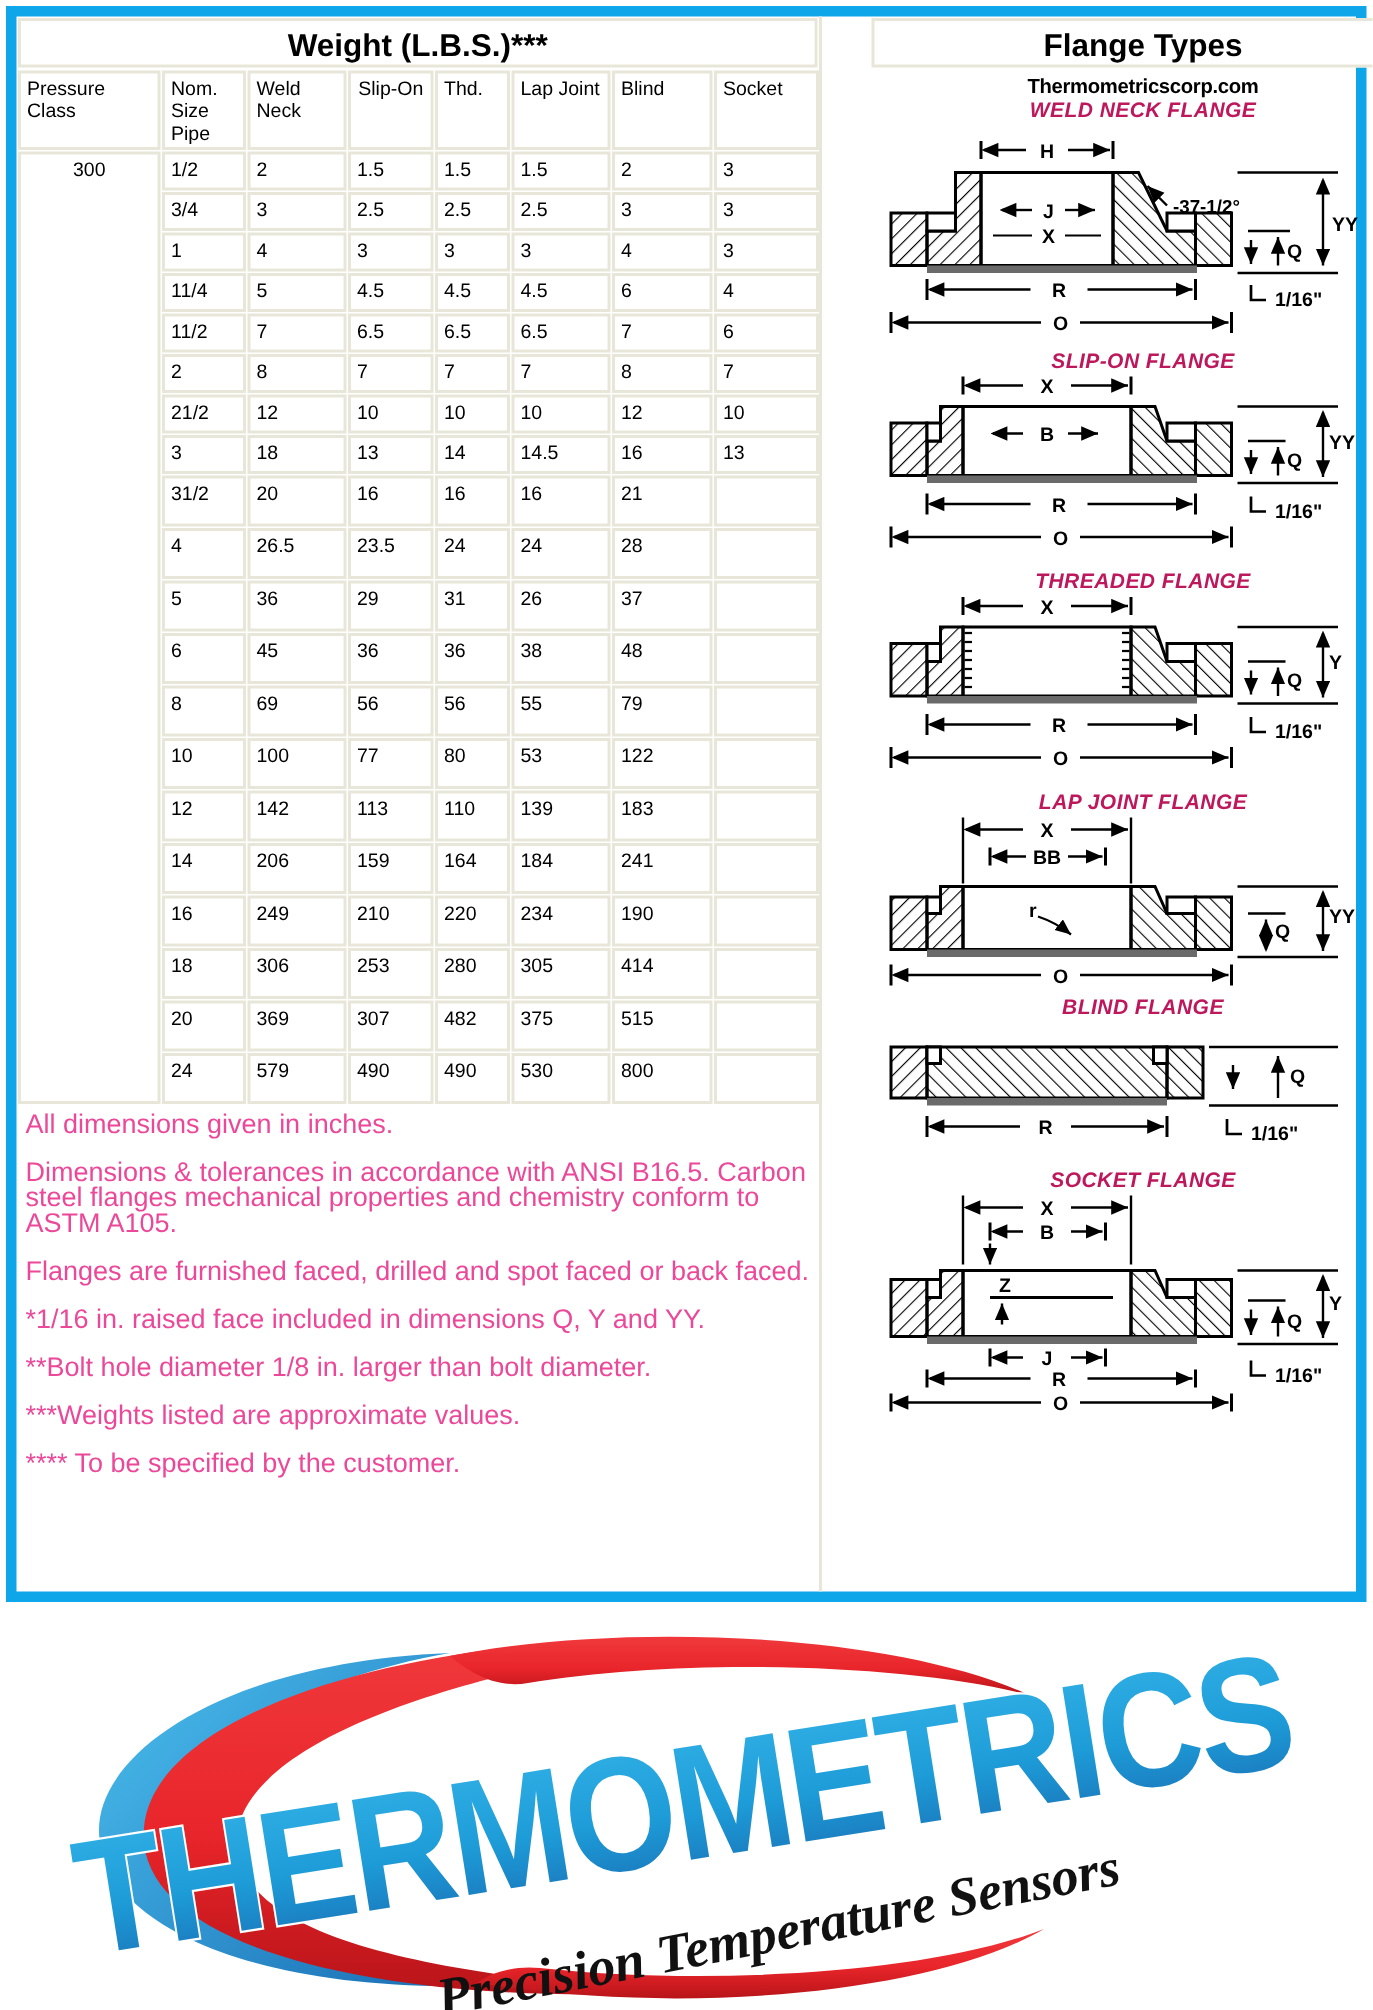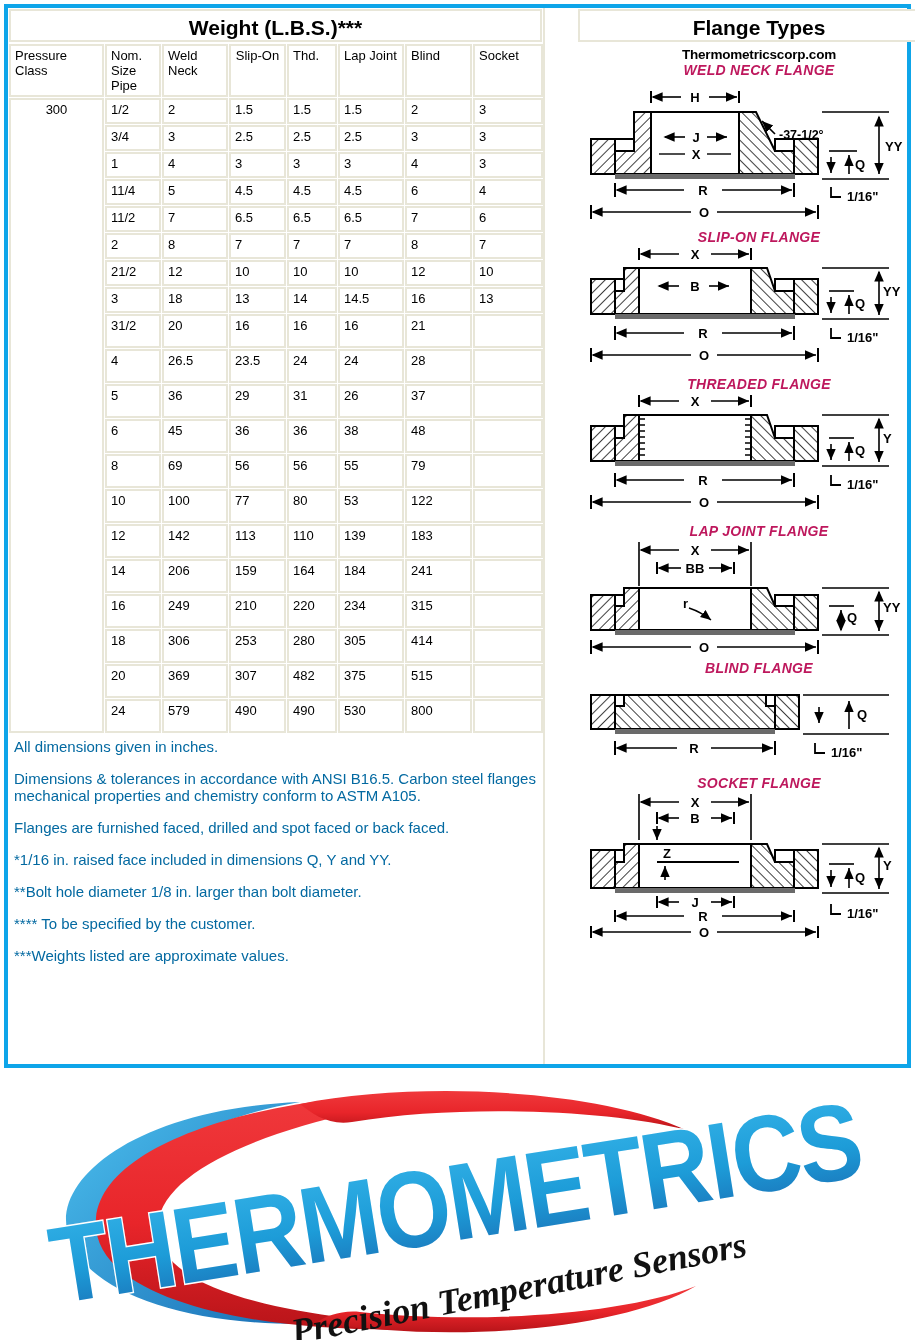--- a/index.html
+++ b/index.html
@@ -8,21 +8,21 @@
     background:#ffffff;
     font-family:"Liberation Sans", sans-serif;
     overflow:hidden;
   }
   .page{position:relative;width:915px;height:1340px;}
 
   
   .frame{
     position:absolute;left:4px;top:4px;width:907px;height:1064px;
     display:flex;
-    border:4px solid #0ea5e9;
+    border:7px solid #0ea5e9;
     background:#ffffff;
     box-sizing:border-box;
   }
   .panel-left{width:537px;box-sizing:border-box;border-right:2px solid #e8e6d8;}
   .panel-right{flex:1;box-sizing:border-box;margin-left:32px;}
 
   .panel-title{
     height:33px;line-height:33px;text-align:center;
     font-size:21px;font-weight:bold;color:#000;
     border:2px solid #e8e6d8;
@@ -56,21 +56,21 @@
     text-align:center;vertical-align:top;
     color:#ff0000;font-size:22px;
     padding-top:6px;
   }
   td.nom{color:#ff0000;font-size:13px;margin-left:37px;}
   td.val{color:#111;font-size:13px;}
   tr.r-small td{height:26px;}
   tr.r-tall td{height:34px;}
 
   .notes{
-    font-size:15px;color:#0369a1;line-height:17px;
+    font-size:18px;color:#ec4899;line-height:17px;
     padding:4px 6px 6px 6px;
   }
   .notes p{margin:0 0 15px 0;}
   .notes p:last-child{margin-bottom:0;}
 
   
   .diagrams{
     padding:4px 0 0 0;
     box-sizing:border-box;
   }
@@ -252,21 +252,21 @@
               <td class="val">184</td>
               <td class="val">241</td>
               <td class="val"></td>
             </tr>
             <tr class="r-tall">
               <td class="nom">16</td>
               <td class="val">249</td>
               <td class="val">210</td>
               <td class="val">220</td>
               <td class="val">234</td>
-              <td class="val">315</td>
+              <td class="val">190</td>
               <td class="val"></td>
             </tr>
             <tr class="r-tall">
               <td class="nom">18</td>
               <td class="val">306</td>
               <td class="val">253</td>
               <td class="val">280</td>
               <td class="val">305</td>
               <td class="val">414</td>
               <td class="val"></td>
@@ -291,22 +291,22 @@
             </tr>
           </tbody>
       </table>
 
       <div class="notes" id="notes-box">
           <p>All dimensions given in inches.</p>
           <p>Dimensions &amp; tolerances in accordance with ANSI B16.5. Carbon steel flanges mechanical properties and chemistry conform to ASTM A105.</p>
           <p>Flanges are furnished faced, drilled and spot faced or back faced.</p>
           <p>*1/16 in. raised face included in dimensions Q, Y and YY.</p>
           <p>**Bolt hole diameter 1/8 in. larger than bolt diameter.</p>
+          <p>***Weights listed are approximate values.</p>
           <p>**** To be specified by the customer.</p>
-          <p>***Weights listed are approximate values.</p>
         </div>
     </div>
 
     <div class="panel-right">
       <div class="panel-title">Flange Types</div>
 
       <div class="diagrams">
 
         <div class="dgwrap">
           <div class="site">Thermometricscorp.com</div>

